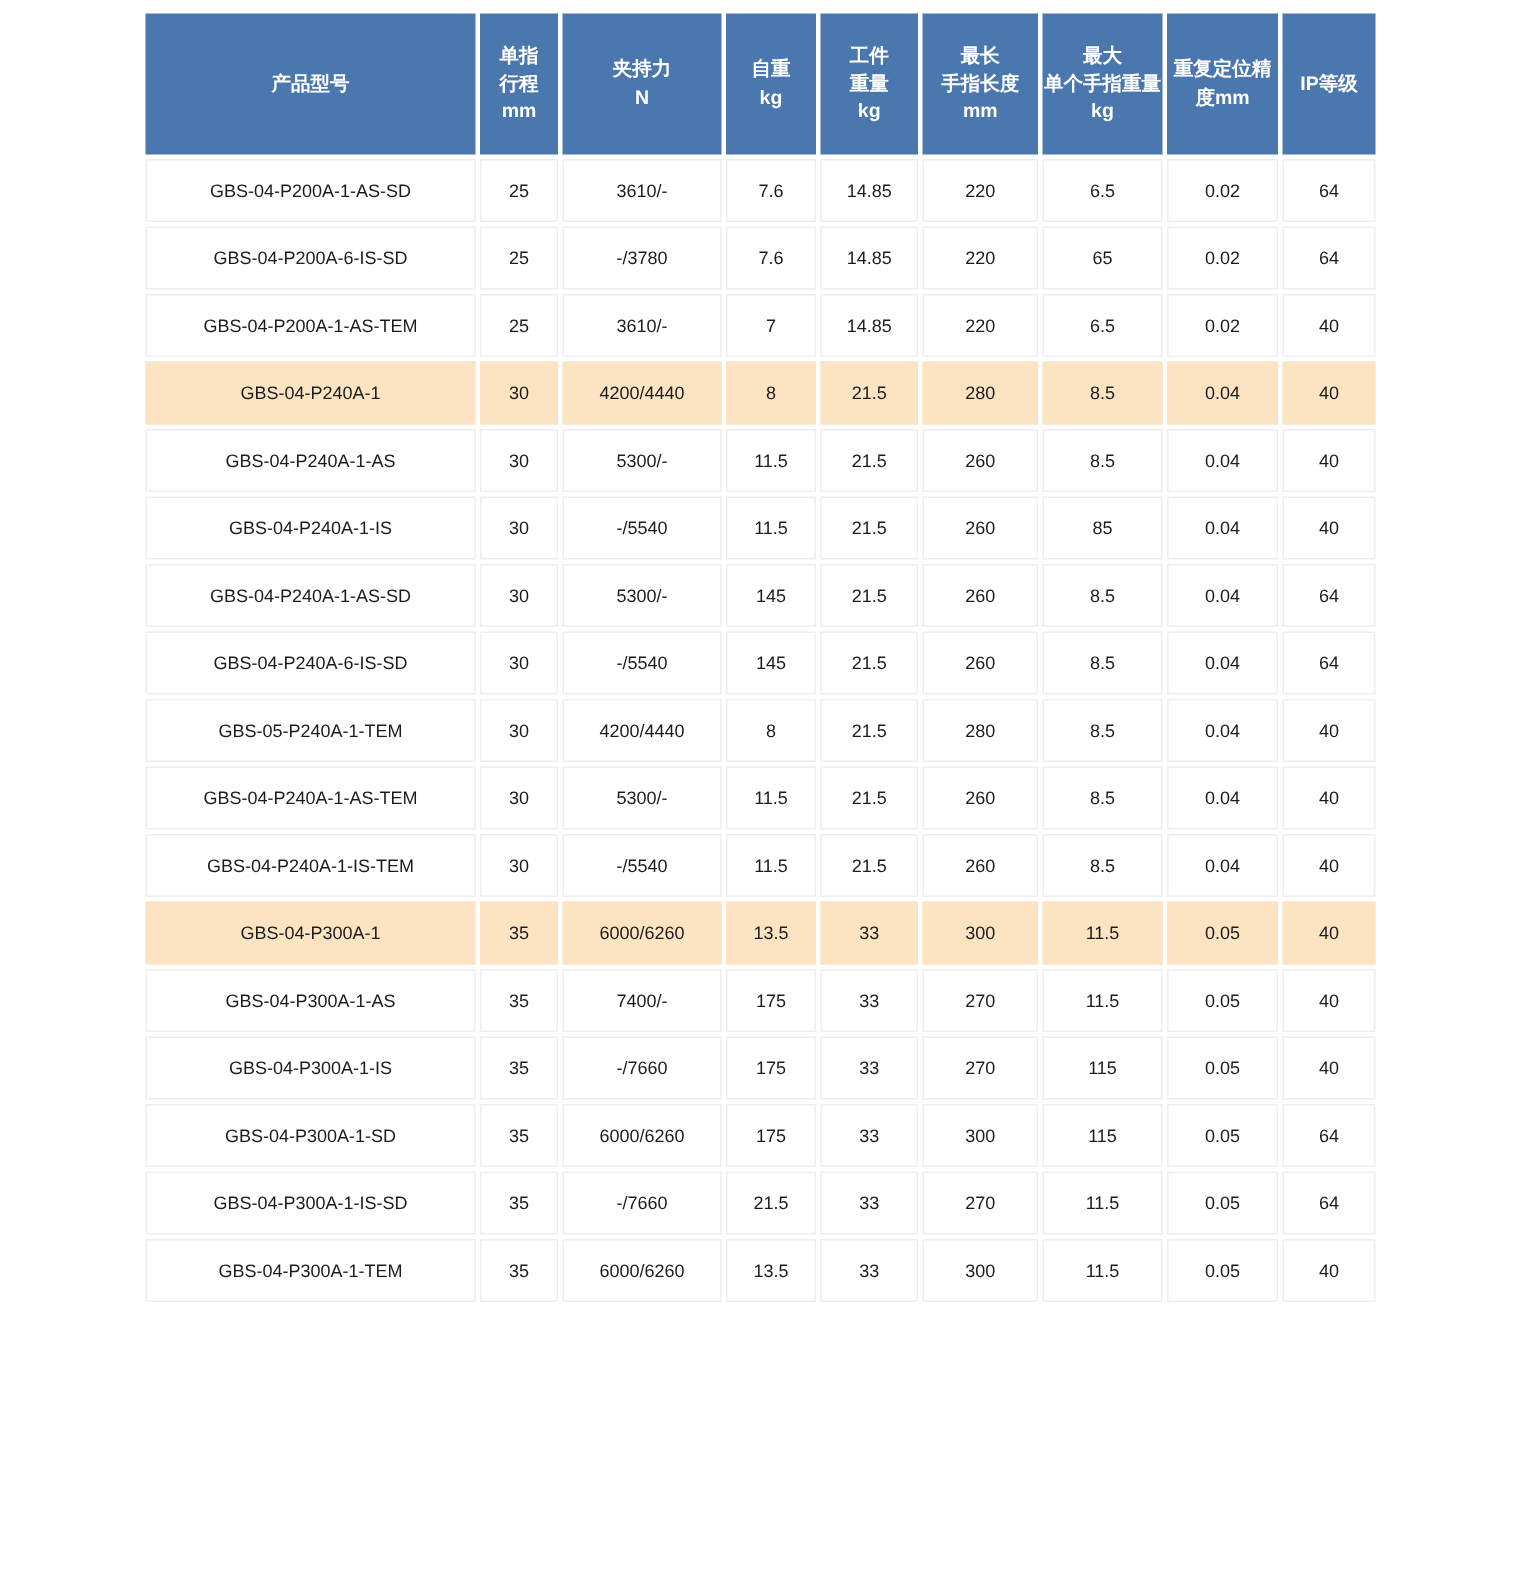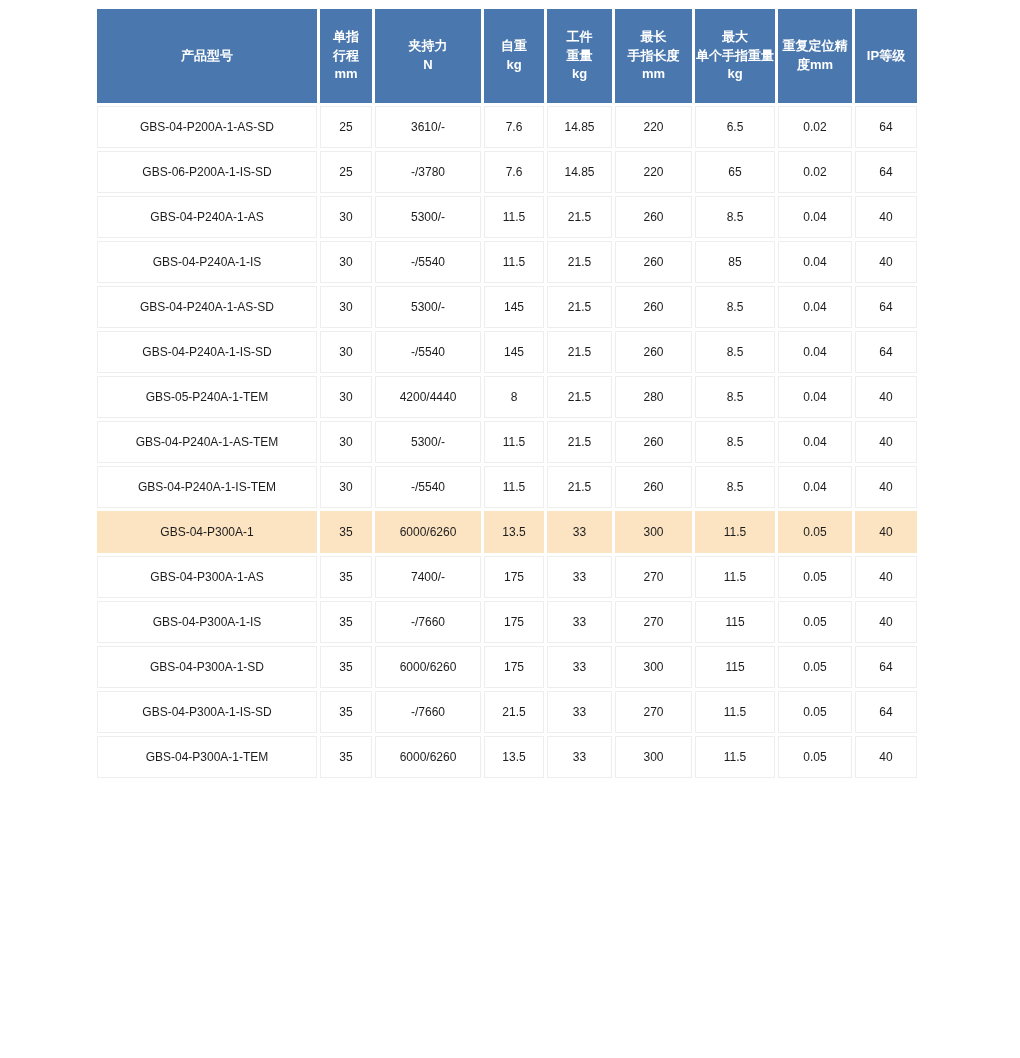--- a/index.html
+++ b/index.html
@@ -96,31 +96,53 @@
           <td>25</td>
           <td>3610/-</td>
           <td>7.6</td>
           <td>14.85</td>
           <td>220</td>
           <td>6.5</td>
           <td>0.02</td>
           <td>64</td>
         </tr>
         <tr>
-          <td>GBS-06-P200A-1-IS-SD</td>
+          <td>GBS-04-P200A-6-IS-SD</td>
           <td>25</td>
           <td>-/3780</td>
           <td>7.6</td>
           <td>14.85</td>
           <td>220</td>
           <td>65</td>
           <td>0.02</td>
           <td>64</td>
         </tr>
         <tr>
+          <td>GBS-04-P200A-1-AS-TEM</td>
+          <td>25</td>
+          <td>3610/-</td>
+          <td>7</td>
+          <td>14.85</td>
+          <td>220</td>
+          <td>6.5</td>
+          <td>0.02</td>
+          <td>40</td>
+        </tr>
+        <tr class="highlight">
+          <td>GBS-04-P240A-1</td>
+          <td>30</td>
+          <td>4200/4440</td>
+          <td>8</td>
+          <td>21.5</td>
+          <td>280</td>
+          <td>8.5</td>
+          <td>0.04</td>
+          <td>40</td>
+        </tr>
+        <tr>
           <td>GBS-04-P240A-1-AS</td>
           <td>30</td>
           <td>5300/-</td>
           <td>11.5</td>
           <td>21.5</td>
           <td>260</td>
           <td>8.5</td>
           <td>0.04</td>
           <td>40</td>
         </tr>
@@ -140,21 +162,21 @@
           <td>30</td>
           <td>5300/-</td>
           <td>145</td>
           <td>21.5</td>
           <td>260</td>
           <td>8.5</td>
           <td>0.04</td>
           <td>64</td>
         </tr>
         <tr>
-          <td>GBS-04-P240A-1-IS-SD</td>
+          <td>GBS-04-P240A-6-IS-SD</td>
           <td>30</td>
           <td>-/5540</td>
           <td>145</td>
           <td>21.5</td>
           <td>260</td>
           <td>8.5</td>
           <td>0.04</td>
           <td>64</td>
         </tr>
         <tr>

